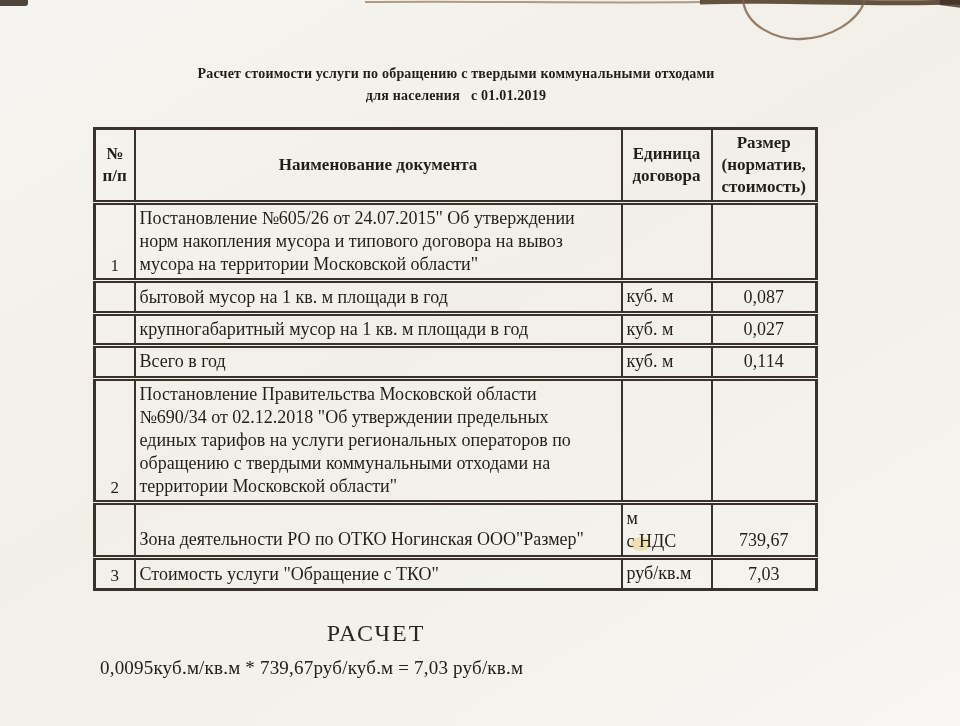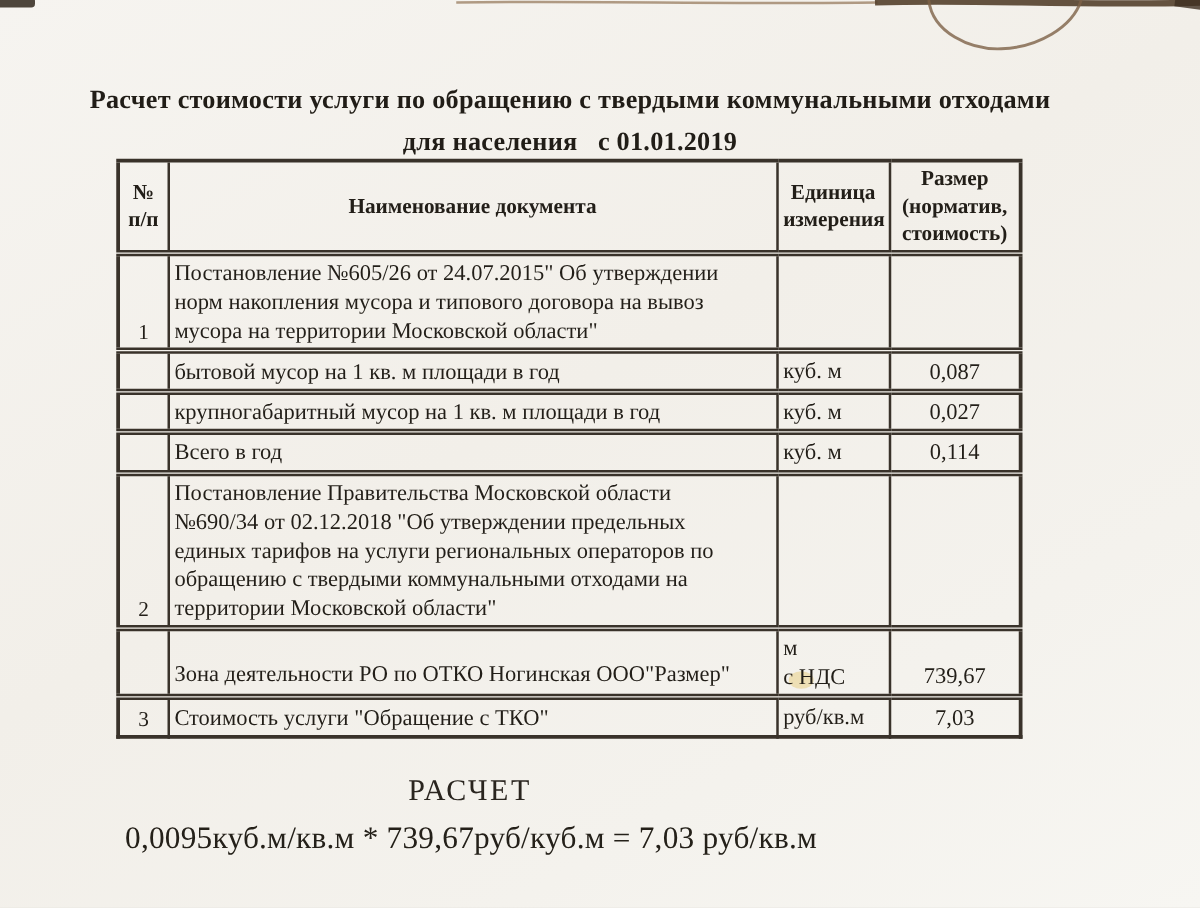--- a/index.html
+++ b/index.html
@@ -7,21 +7,21 @@
   .paper{
     position:relative;width:960px;height:726px;overflow:hidden;
     background:linear-gradient(150deg,#f6f4f0 0%,#f2efe9 45%,#f4f2ed 75%,#f7f6f2 100%);
     font-family:"Liberation Serif","DejaVu Serif",serif;
     color:#211d17;
   }
   .artifact-layer{position:absolute;top:0;left:0;z-index:1;pointer-events:none;}
   .content-layer{position:absolute;top:0;left:0;width:100%;height:100%;z-index:2;}
 
   .title-block{position:absolute;top:63px;left:0;width:912px;text-align:center;}
-  .title-line{font-weight:bold;font-size:21px;line-height:1.6;white-space:pre;letter-spacing:.2px;}
+  .title-line{font-weight:bold;font-size:14px;line-height:1.6;white-space:pre;letter-spacing:.2px;}
 
   table.doc-table{
     position:absolute;top:127px;left:93px;width:722px;
     border-collapse:collapse;table-layout:fixed;
     font-size:18px;color:#221e18;
   }
   .doc-table td,.doc-table th{
     border:2px solid #39322a;
     padding:2px 4px;
     overflow:hidden;
@@ -44,21 +44,21 @@
   tr.h-zone{height:42px;}
   tr.h-cost{height:28px;}
   tr.h-zone .cell-name,tr.h-zone .cell-size{vertical-align:bottom;padding-bottom:4px;}
 
   .calc-heading{
     position:absolute;top:620px;left:300px;width:152px;
     text-align:center;font-size:24px;letter-spacing:2px;color:#2a251f;
   }
   .calc-formula{
     position:absolute;top:657px;left:100px;
-    font-size:25px;letter-spacing:.2px;color:#242019;white-space:pre;text-align:right;
+    font-size:19px;letter-spacing:.2px;color:#242019;white-space:pre;text-align:right;
   }
 </style>
 </head>
 <body>
 
 <div class="paper">
 
   <svg class="artifact-layer" width="960" height="726" viewBox="0 0 960 726">
     <rect x="-5" y="-2" width="33" height="8" rx="3" fill="#4e463c"></rect>
     <path d="M365,2 C470,0.5 580,3.5 702,2" stroke="#8a6a4a" stroke-width="2" fill="none" opacity="0.65"></path>
@@ -81,21 +81,21 @@
           <col style="width:487px">
           <col style="width:90px">
           <col style="width:105px">
       </colgroup>
       <thead>
         <tr class="h-head">
           <th>№
 п/п</th>
           <th>Наименование документа</th>
           <th>Единица
-измерения</th>
+договора</th>
           <th>Размер (норматив, стоимость)</th>
         </tr>
       </thead>
       <tbody>
         <tr class="h-big1">
           <td class="cell-num">1</td>
           <td class="cell-name">Постановление №605/26 от 24.07.2015" Об утверждении
 норм накопления мусора и типового договора на вывоз
 мусора на территории Московской области"</td>
           <td class="cell-unit"></td>

